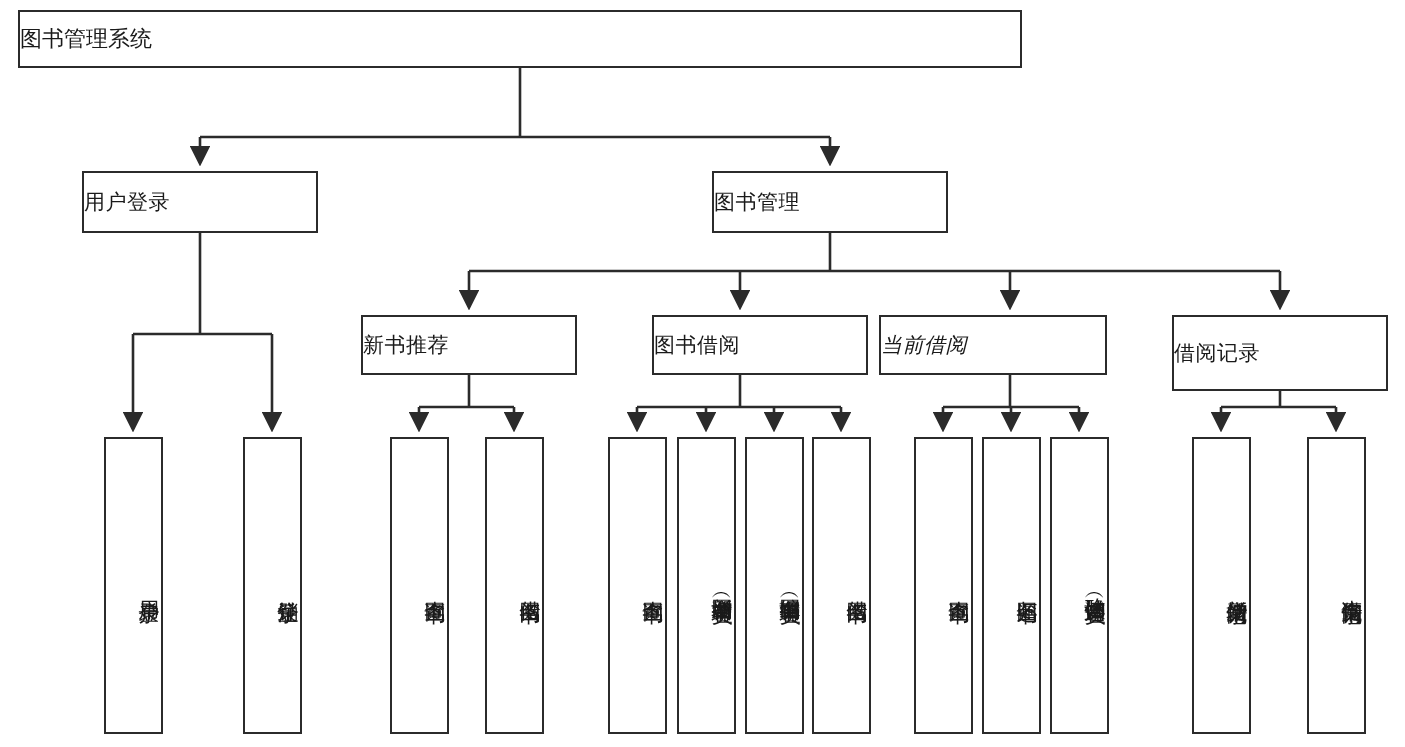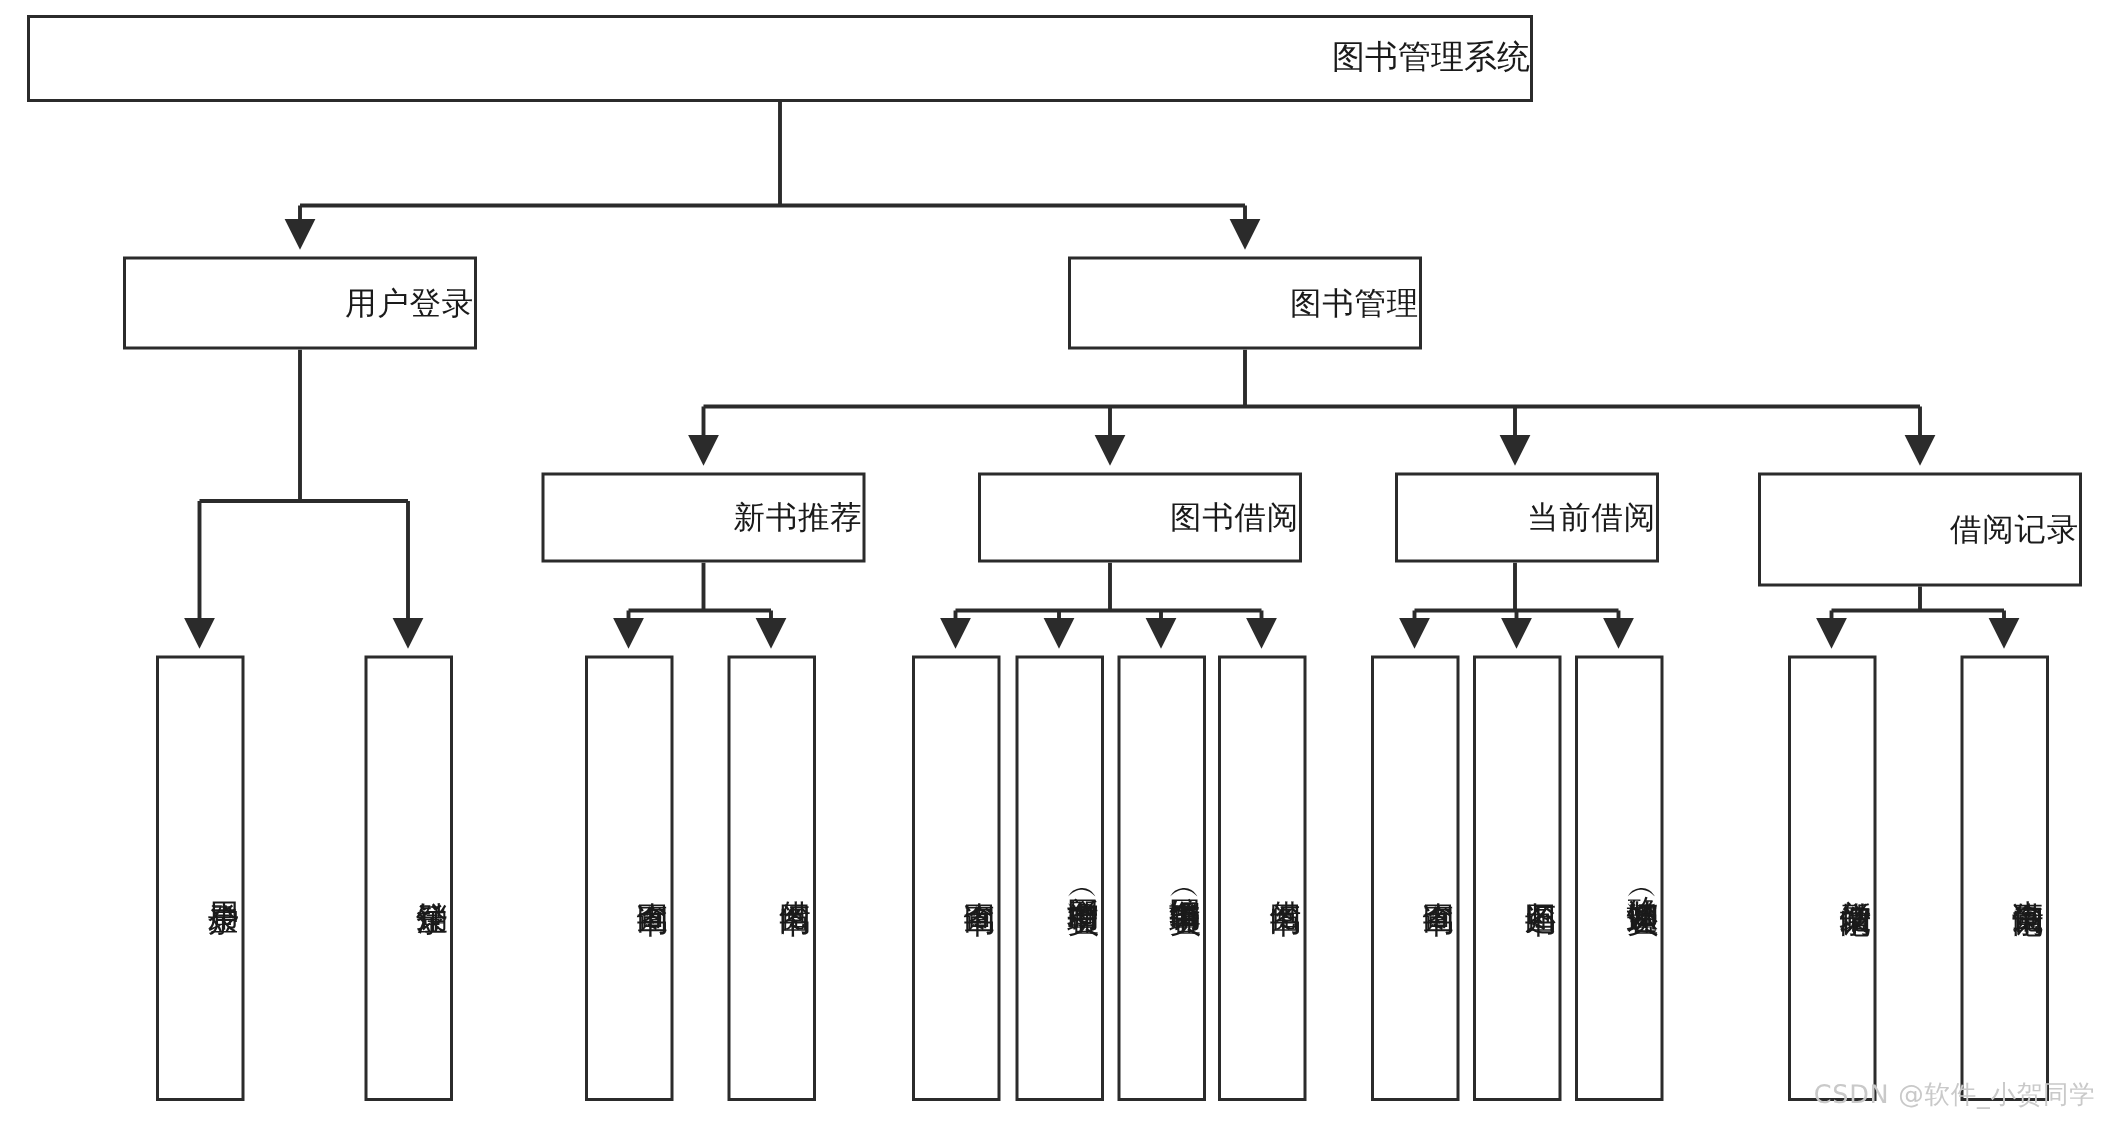--- a/index.html
+++ b/index.html
@@ -25,21 +25,21 @@
     height: 747px;
     pointer-events: none;
   }
   .node {
     position: absolute;
     box-sizing: border-box;
     border: 2px solid #2b2b2b;
     background: #ffffff;
     display: flex;
     align-items: center;
-    justify-content: flex-end;
+    justify-content: flex-start;
     color: #1a1a1a;
     line-height: 1.18;
   }
   .node.h {
     font-size: 21px;
     letter-spacing: 0.5px;
   }
   .node.root {
     font-size: 22px;
   }
@@ -135,21 +135,21 @@
   <div class="node h" style="left:712px; top:171px; width:236px; height:62px;">
     <span>图书管理</span>
   </div>
 
   <div class="node h" style="left:361px; top:315px; width:216px; height:60px;font-family:Liberation Serif, serif;">
     <span>新书推荐</span>
   </div>
   <div class="node h" style="left:652px; top:315px; width:216px; height:60px;">
     <span>图书借阅</span>
   </div>
-  <div class="node h" style="left:930px; top:315px; width:176px; height:60px;">
+  <div class="node h" style="left:879px; top:315px; width:228px; height:60px;font-style:italic;">
     <span>当前借阅</span>
   </div>
   <div class="node h" style="left:1172px; top:315px; width:216px; height:76px;">
     <span>借阅记录</span>
   </div>
 
   <div class="node v" style="left:104px; top:437px; width:59px; height:297px;">
     <span class="vtext">用户登录</span>
   </div>
   <div class="node v" style="left:243px; top:437px; width:59px; height:297px;">
@@ -186,15 +186,14 @@
     <span class="vtext">确认归还（管理员）</span>
   </div>
 
   <div class="node v" style="left:1192px; top:437px; width:59px; height:297px;">
     <span class="vtext">新增借阅记录</span>
   </div>
   <div class="node v" style="left:1307px; top:437px; width:59px; height:297px;">
     <span class="vtext">查询借阅记录</span>
   </div>
 
-  <div class="watermark">CSDN @软件_小贺同学</div>
 
 </div>
 
 </body></html>

